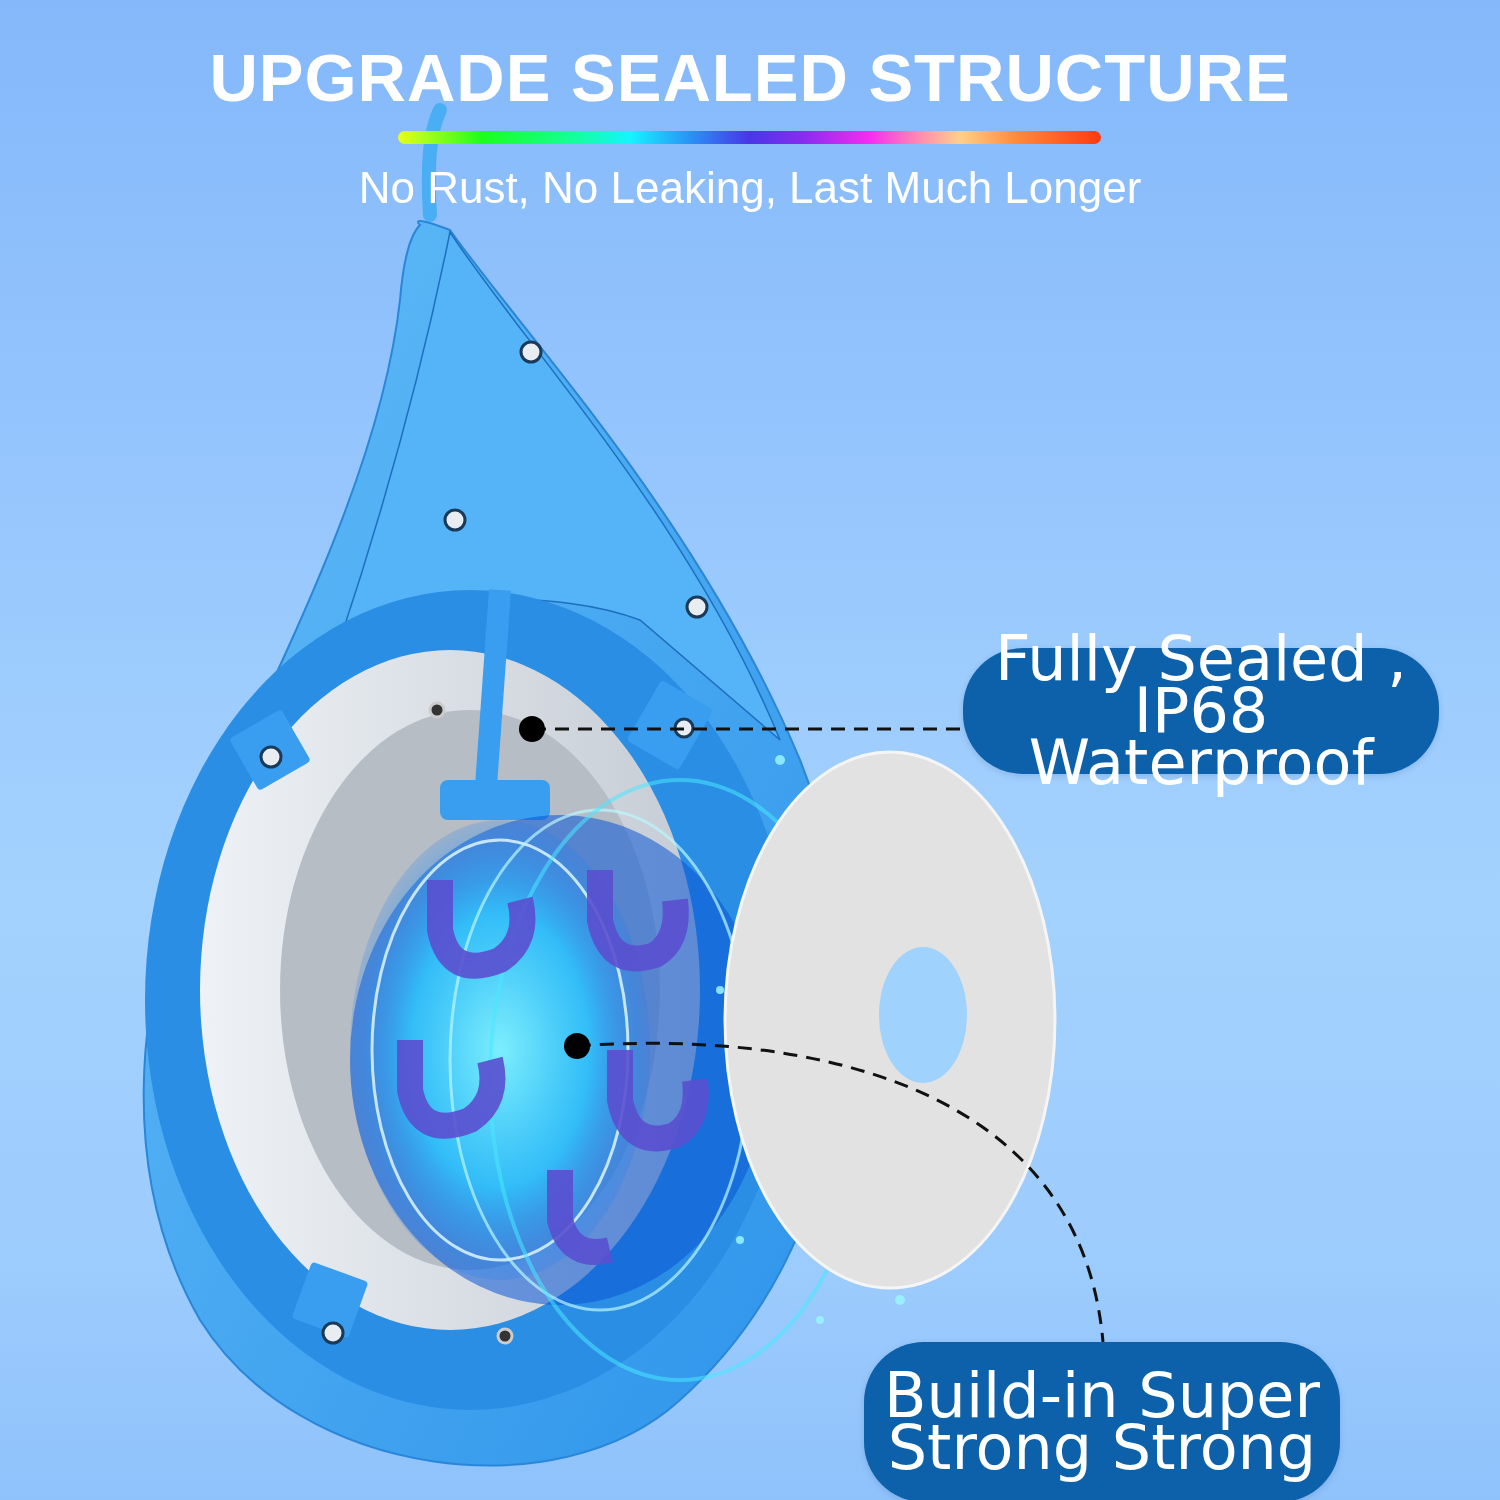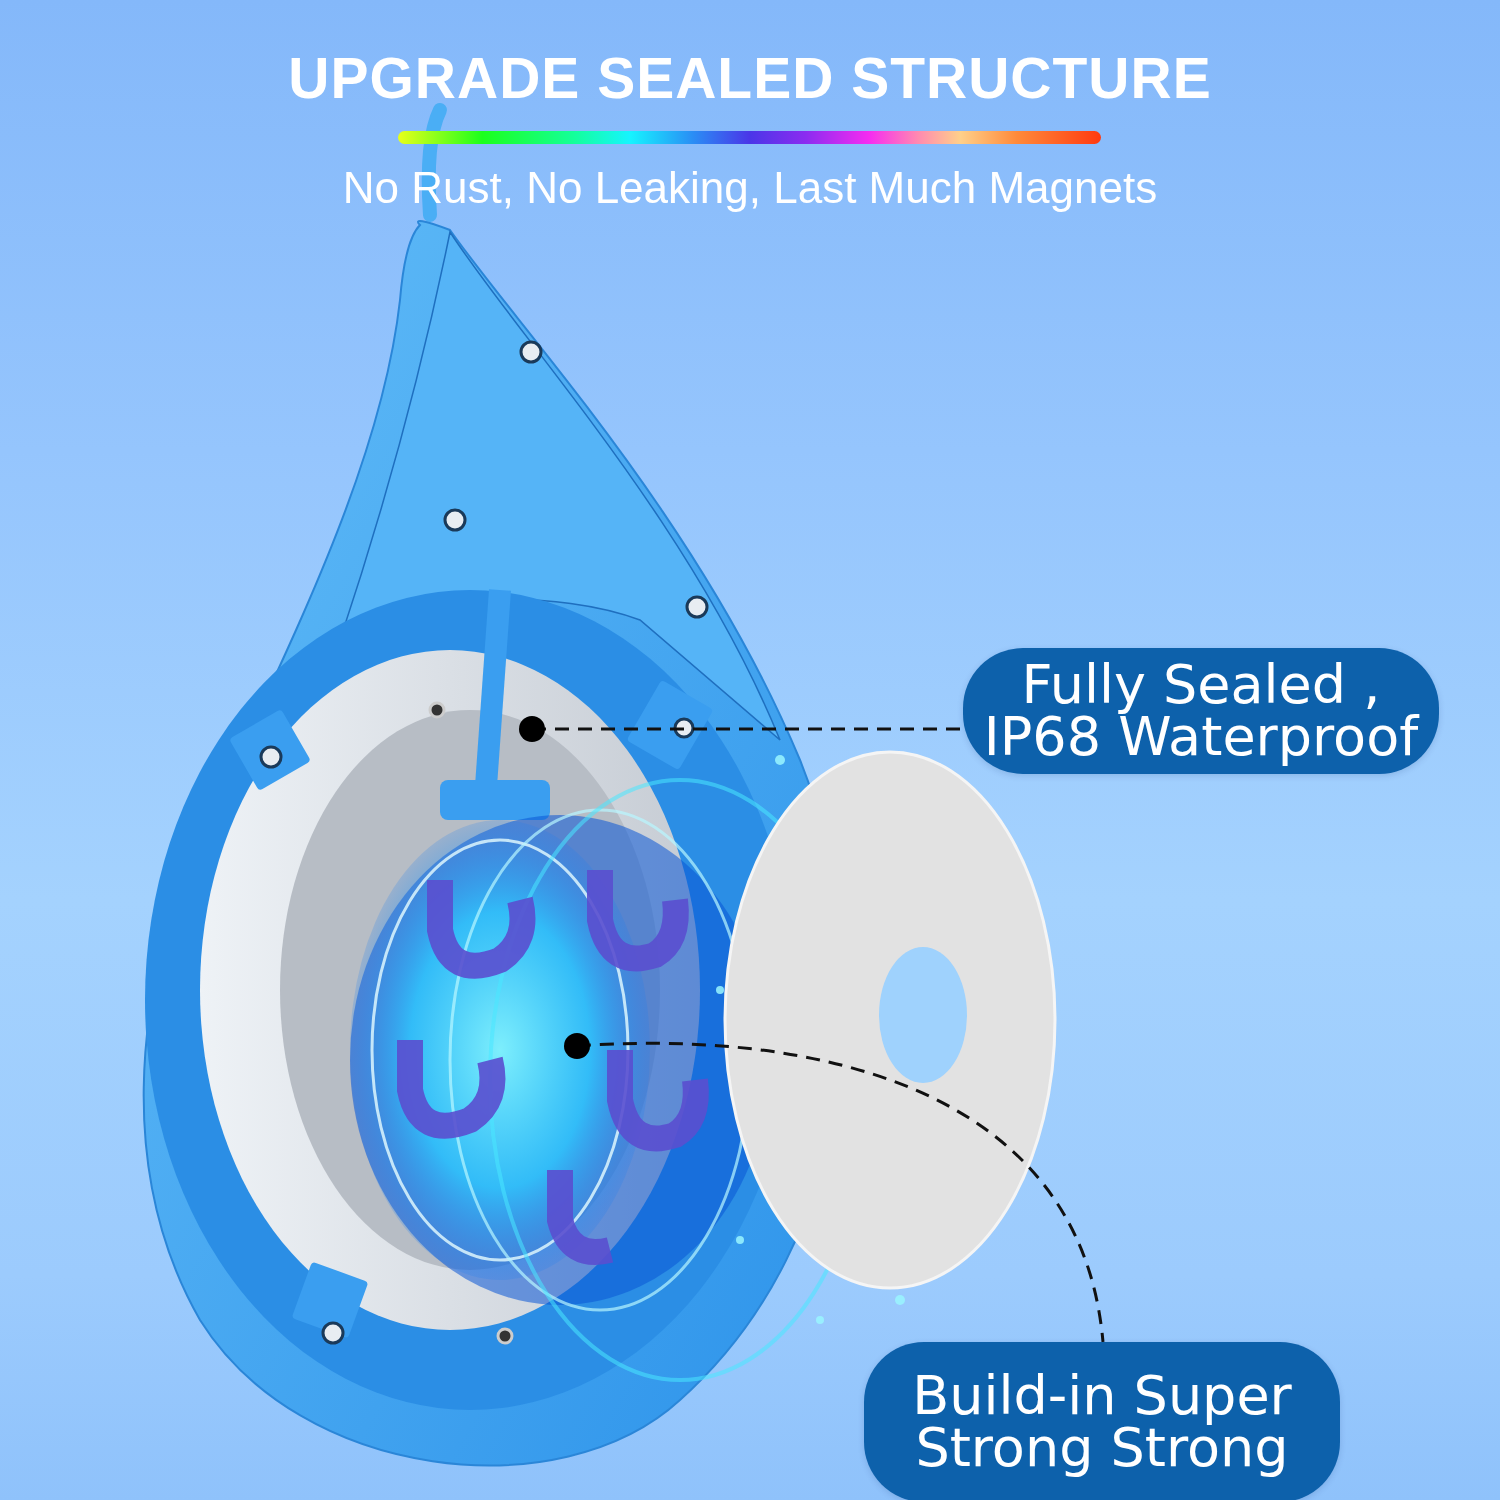--- a/index.html
+++ b/index.html
@@ -3,37 +3,37 @@
 <meta charset="utf-8">
 <style>
   html, body { margin: 0; padding: 0; }
   body {
     width: 1500px; height: 1500px; overflow: hidden; position: relative;
     background: linear-gradient(180deg, #84b8fa 0%, #95c5fd 30%, #a4d2fe 60%, #9ccbfd 85%, #8fc2fb 100%);
     font-family: "Liberation Sans", sans-serif;
   }
   .headline {
     position: absolute; left: 0; top: 38px; width: 1500px; text-align: center;
-    color: #ffffff; font-weight: bold; font-size: 57px; letter-spacing: 1px;
+    color: #ffffff; font-weight: bold; font-size: 67px; letter-spacing: 1px;
     font-family: "Liberation Sans", sans-serif; line-height: 80px;
   }
   .rainbow-bar {
     position: absolute; left: 398px; top: 131px; width: 703px; height: 13px; border-radius: 7px;
     background: linear-gradient(90deg, #e8ff1a 0%, #1cff1c 12%, #14ff9a 25%, #16f4ff 33%, #2a8df5 42%, #4a36e8 50%, #8b2cf0 58%, #f52cf0 67%, #ff8ab0 74%, #ffd08a 80%, #ff8a3a 88%, #ff3a10 100%);
   }
   .subtitle {
     position: absolute; left: 0; top: 162px; width: 1500px; text-align: center;
     color: #ffffff; font-size: 44px; line-height: 52px;
     font-family: "Liberation Sans", sans-serif;
   }
   svg.art { position: absolute; left: 0; top: 0; }
   .pill {
     position: absolute; background: #0d61ab; color: #ffffff; border-radius: 60px;
     display: flex; flex-direction: column; align-items: center; justify-content: center;
-    font-family: "DejaVu Sans", sans-serif; font-size: 54px; line-height: 52px; text-align: center;
+    font-family: "DejaVu Sans", sans-serif; font-size: 62px; line-height: 52px; text-align: center;
     box-shadow: 0 2px 6px rgba(0,40,100,0.15);
   }
   .pill-top { left: 963px; top: 648px; width: 476px; height: 126px; }
   .pill-bottom { left: 864px; top: 1342px; width: 476px; height: 160px; }
 </style>
 </head>
 <body>
 
 <svg class="art" width="1500" height="1500" viewBox="0 0 1500 1500">
   <defs>
@@ -119,21 +119,21 @@
   <g stroke="#111" stroke-width="3" stroke-dasharray="14 9" fill="none">
     <path d="M532 729 L 965 729"></path>
     <path d="M577 1046 C 800 1030 1080 1080 1103 1342"></path>
   </g>
   <circle cx="532" cy="729" r="13" fill="#000"></circle>
   <circle cx="577" cy="1046" r="13" fill="#000"></circle>
 </svg>
 
 <div class="headline">UPGRADE SEALED STRUCTURE</div>
 <div class="rainbow-bar"></div>
-<div class="subtitle">No Rust, No Leaking, Last Much Magnets</div>
+<div class="subtitle">No Rust, No Leaking, Last Much Longer</div>
 
 <div class="pill pill-top">
   <span>Fully Sealed ,</span>
   <span>IP68 Waterproof</span>
 </div>
 
 <div class="pill pill-bottom">
   <span>Build-in Super</span>
   <span>Strong Strong</span>
 </div>

